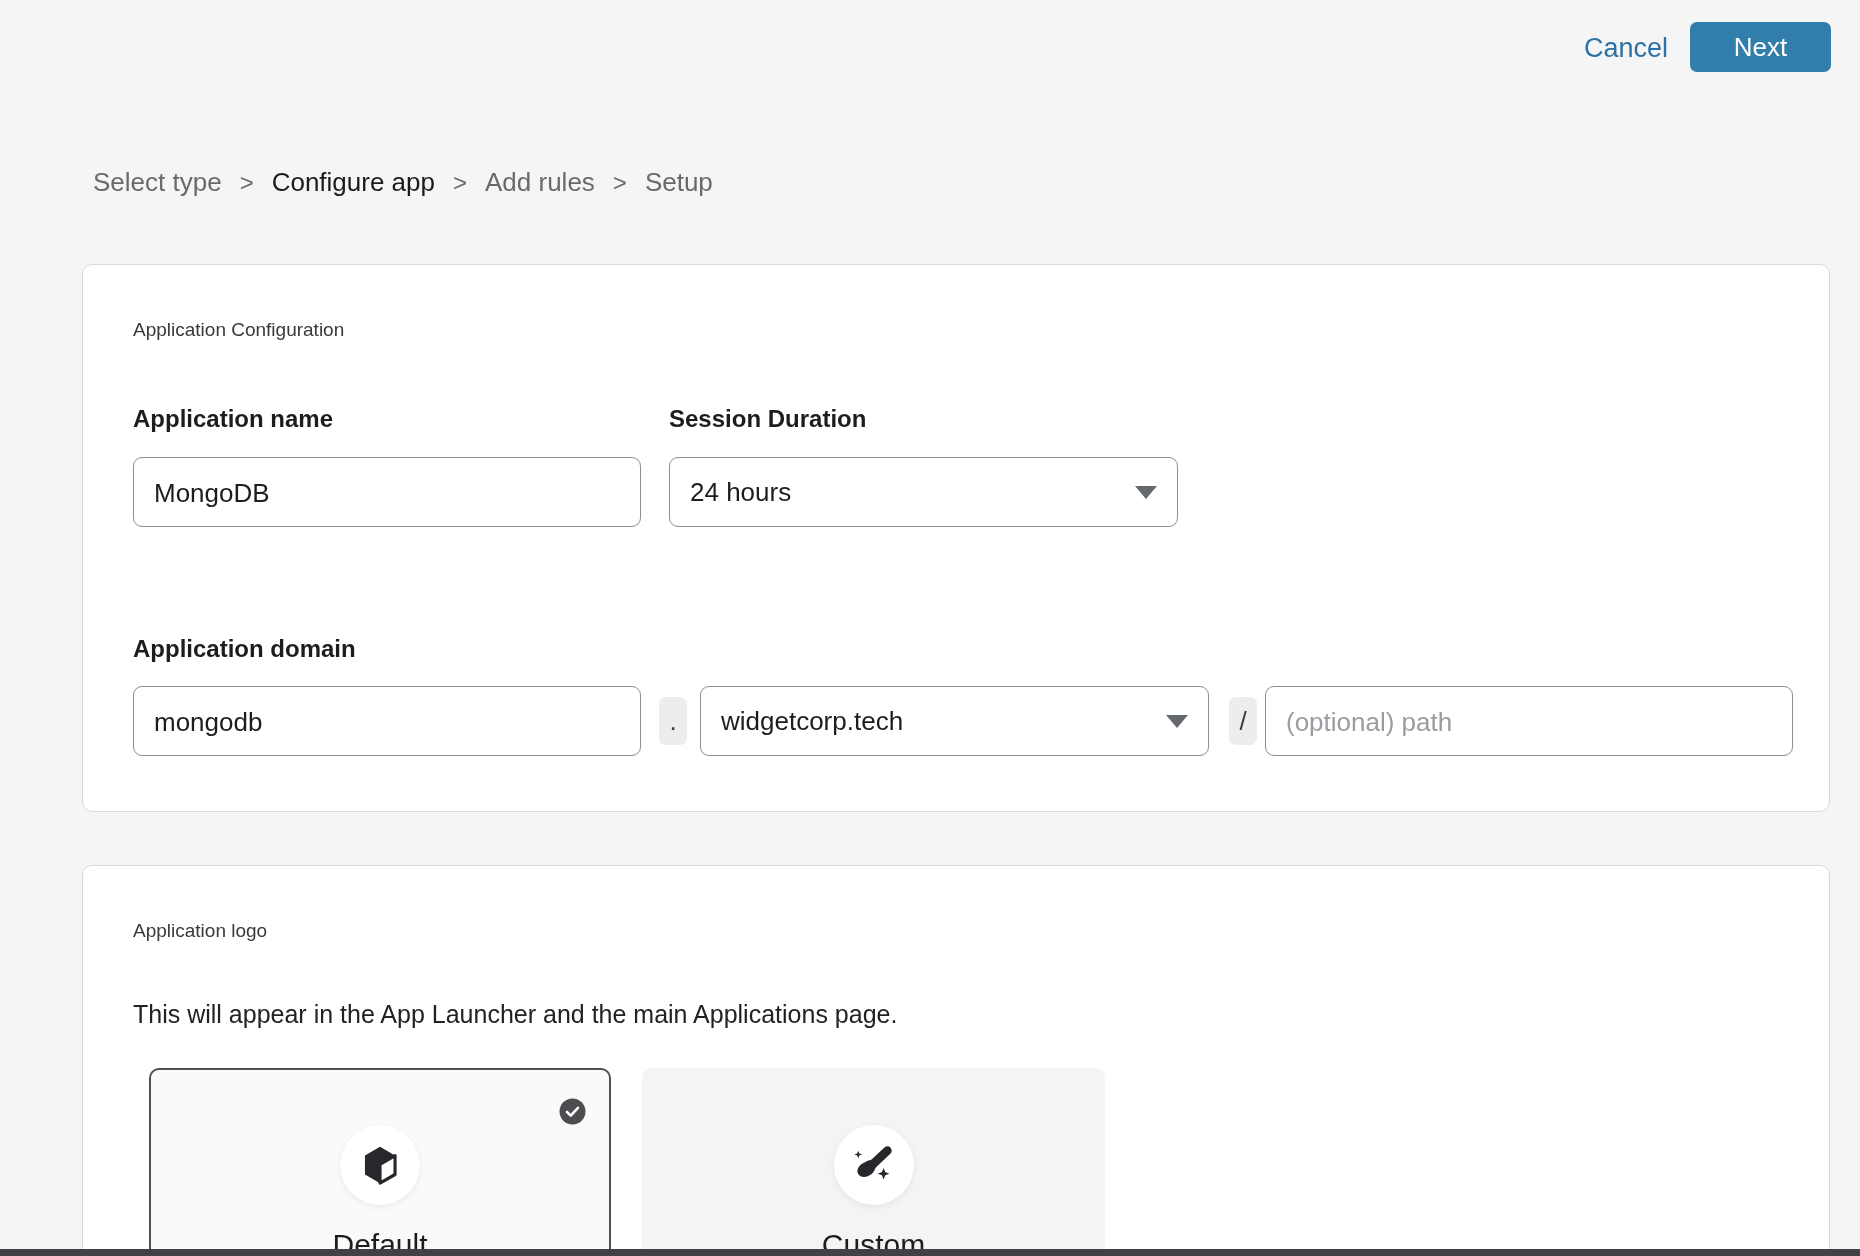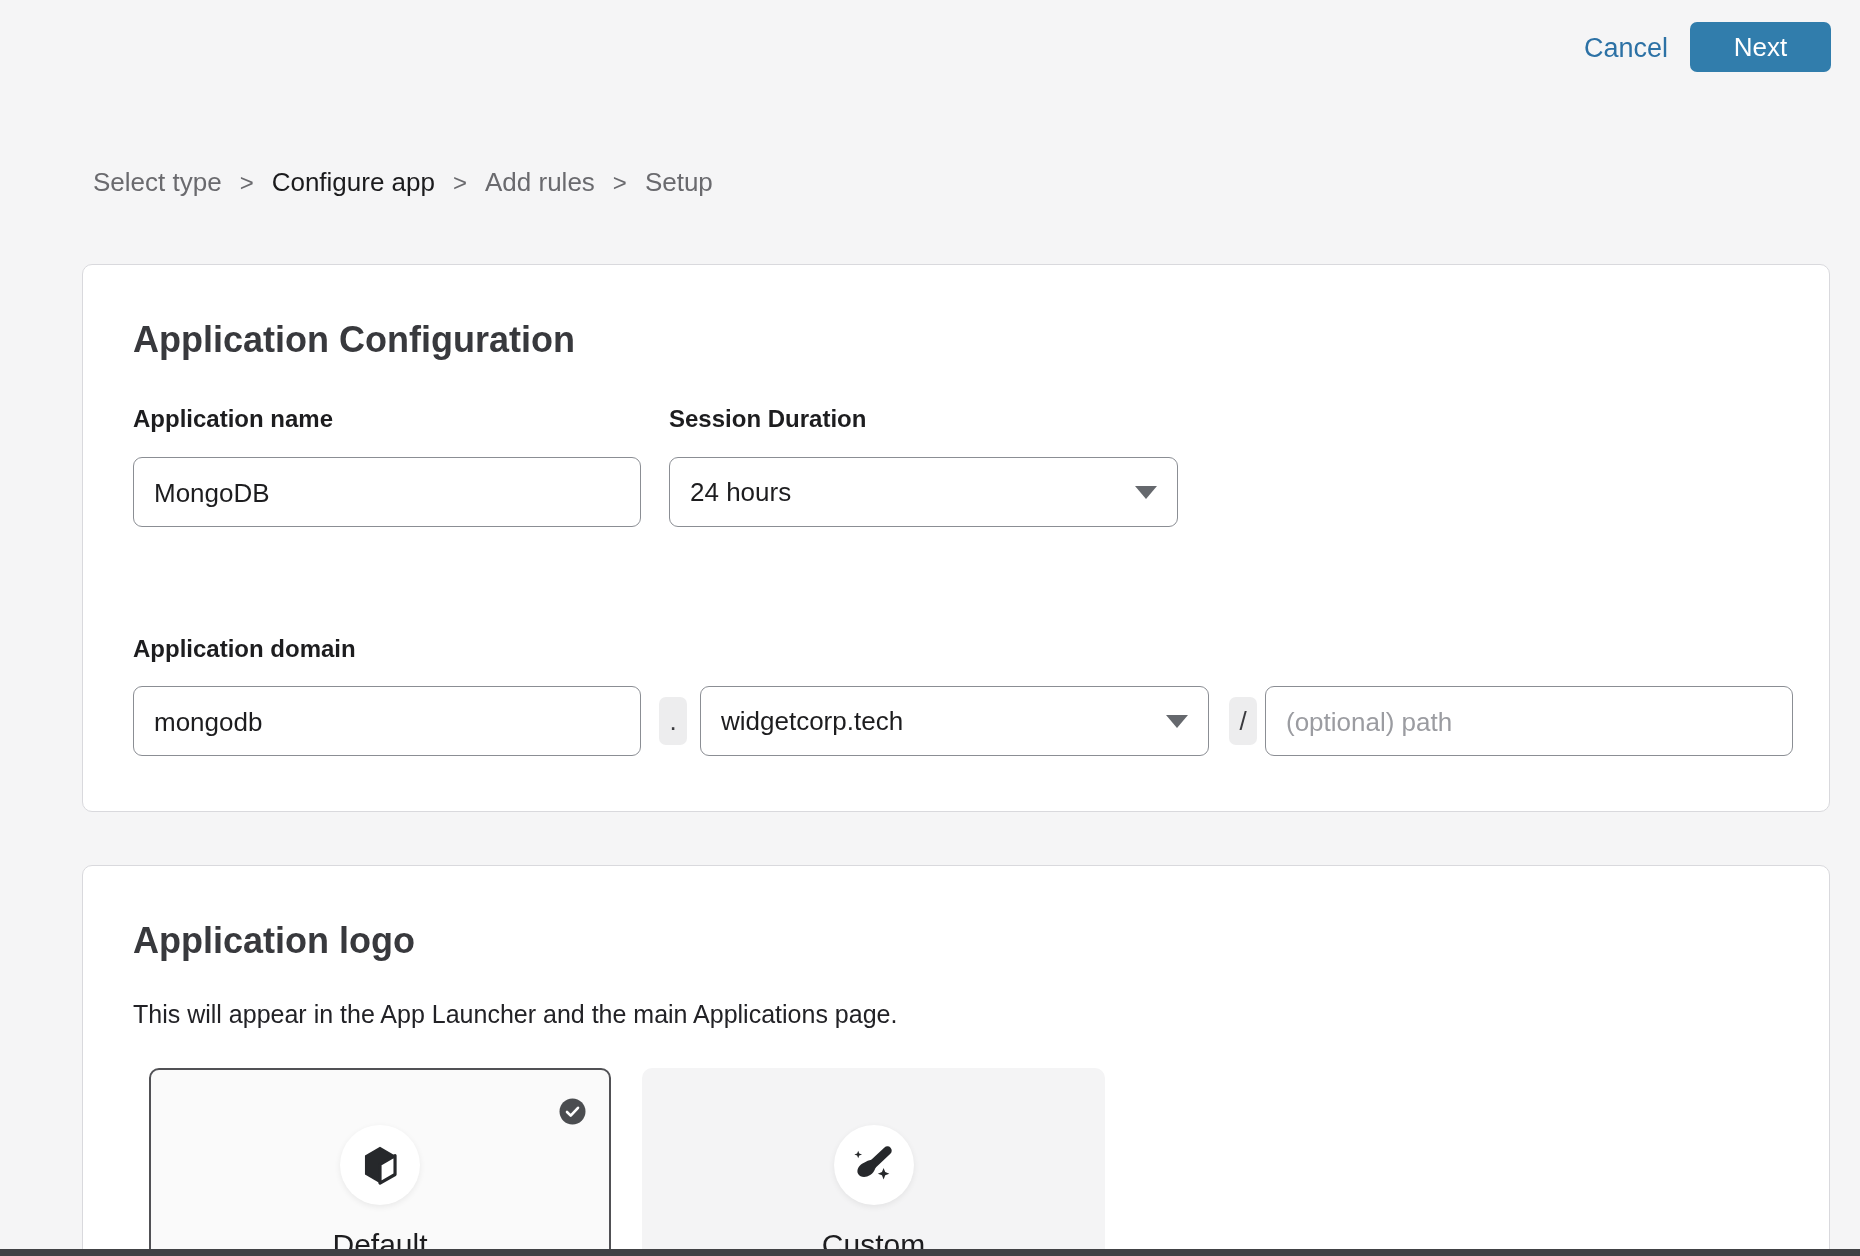--- a/index.html
+++ b/index.html
@@ -34,21 +34,21 @@
   .crumb-sep { color:#6a6a6e; font-size:24px; }
   
   .card {
     position:absolute; left:82px; width:1748px;
     background:#ffffff; border:1px solid #d9d9dd; border-radius:10px;
   }
   .card-config { top:264px; height:548px; }
   .card-logo   { top:865px; height:560px; }
   .card-title {
     position:absolute; left:50px; top:54px;
-    font-size:36px; font-weight:700; color:#38393d;
+    font-size:19px; font-weight:400; color:#38393d;
   }
   .field-label {
     position:absolute; font-size:24px; font-weight:700; color:#1d1d1f;
   }
   .text-input, .select-box {
     position:absolute; height:70px;
     border:1.5px solid #8b8e94; border-radius:9px; background:#fff;
     font-size:26px; color:#1d1d1f; font-family:"Liberation Sans", sans-serif;
     padding:0 20px;
   }

